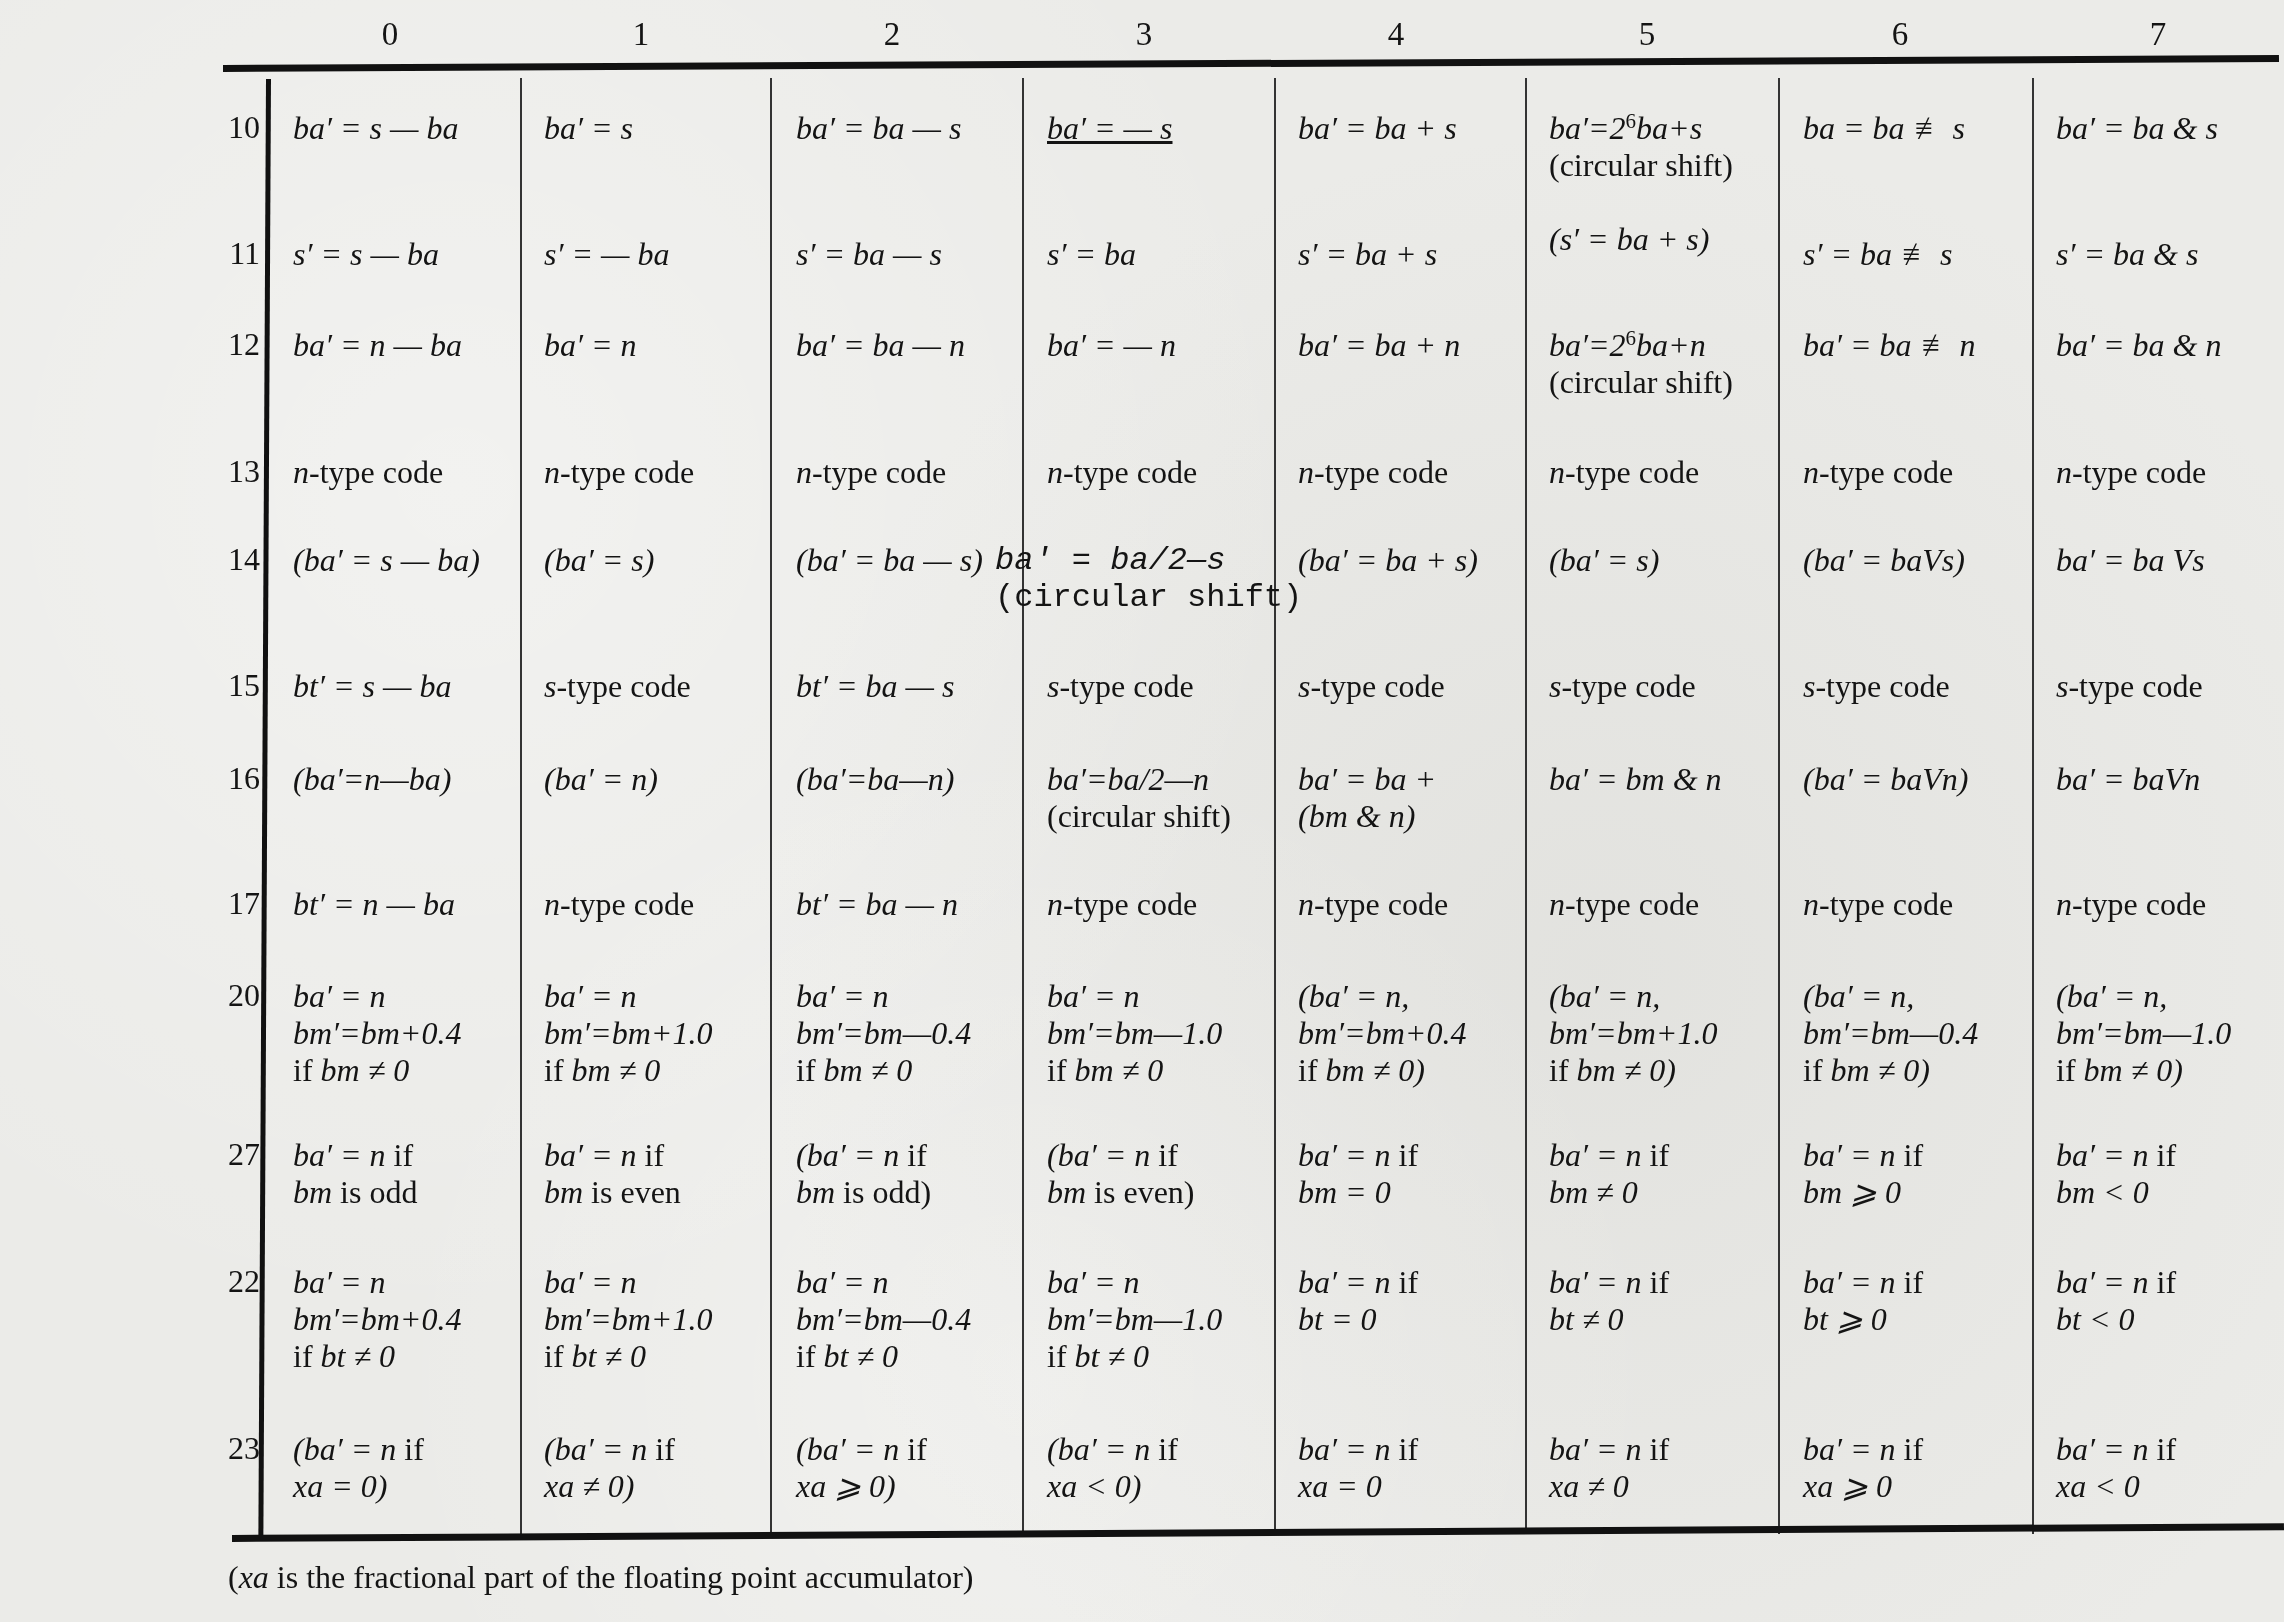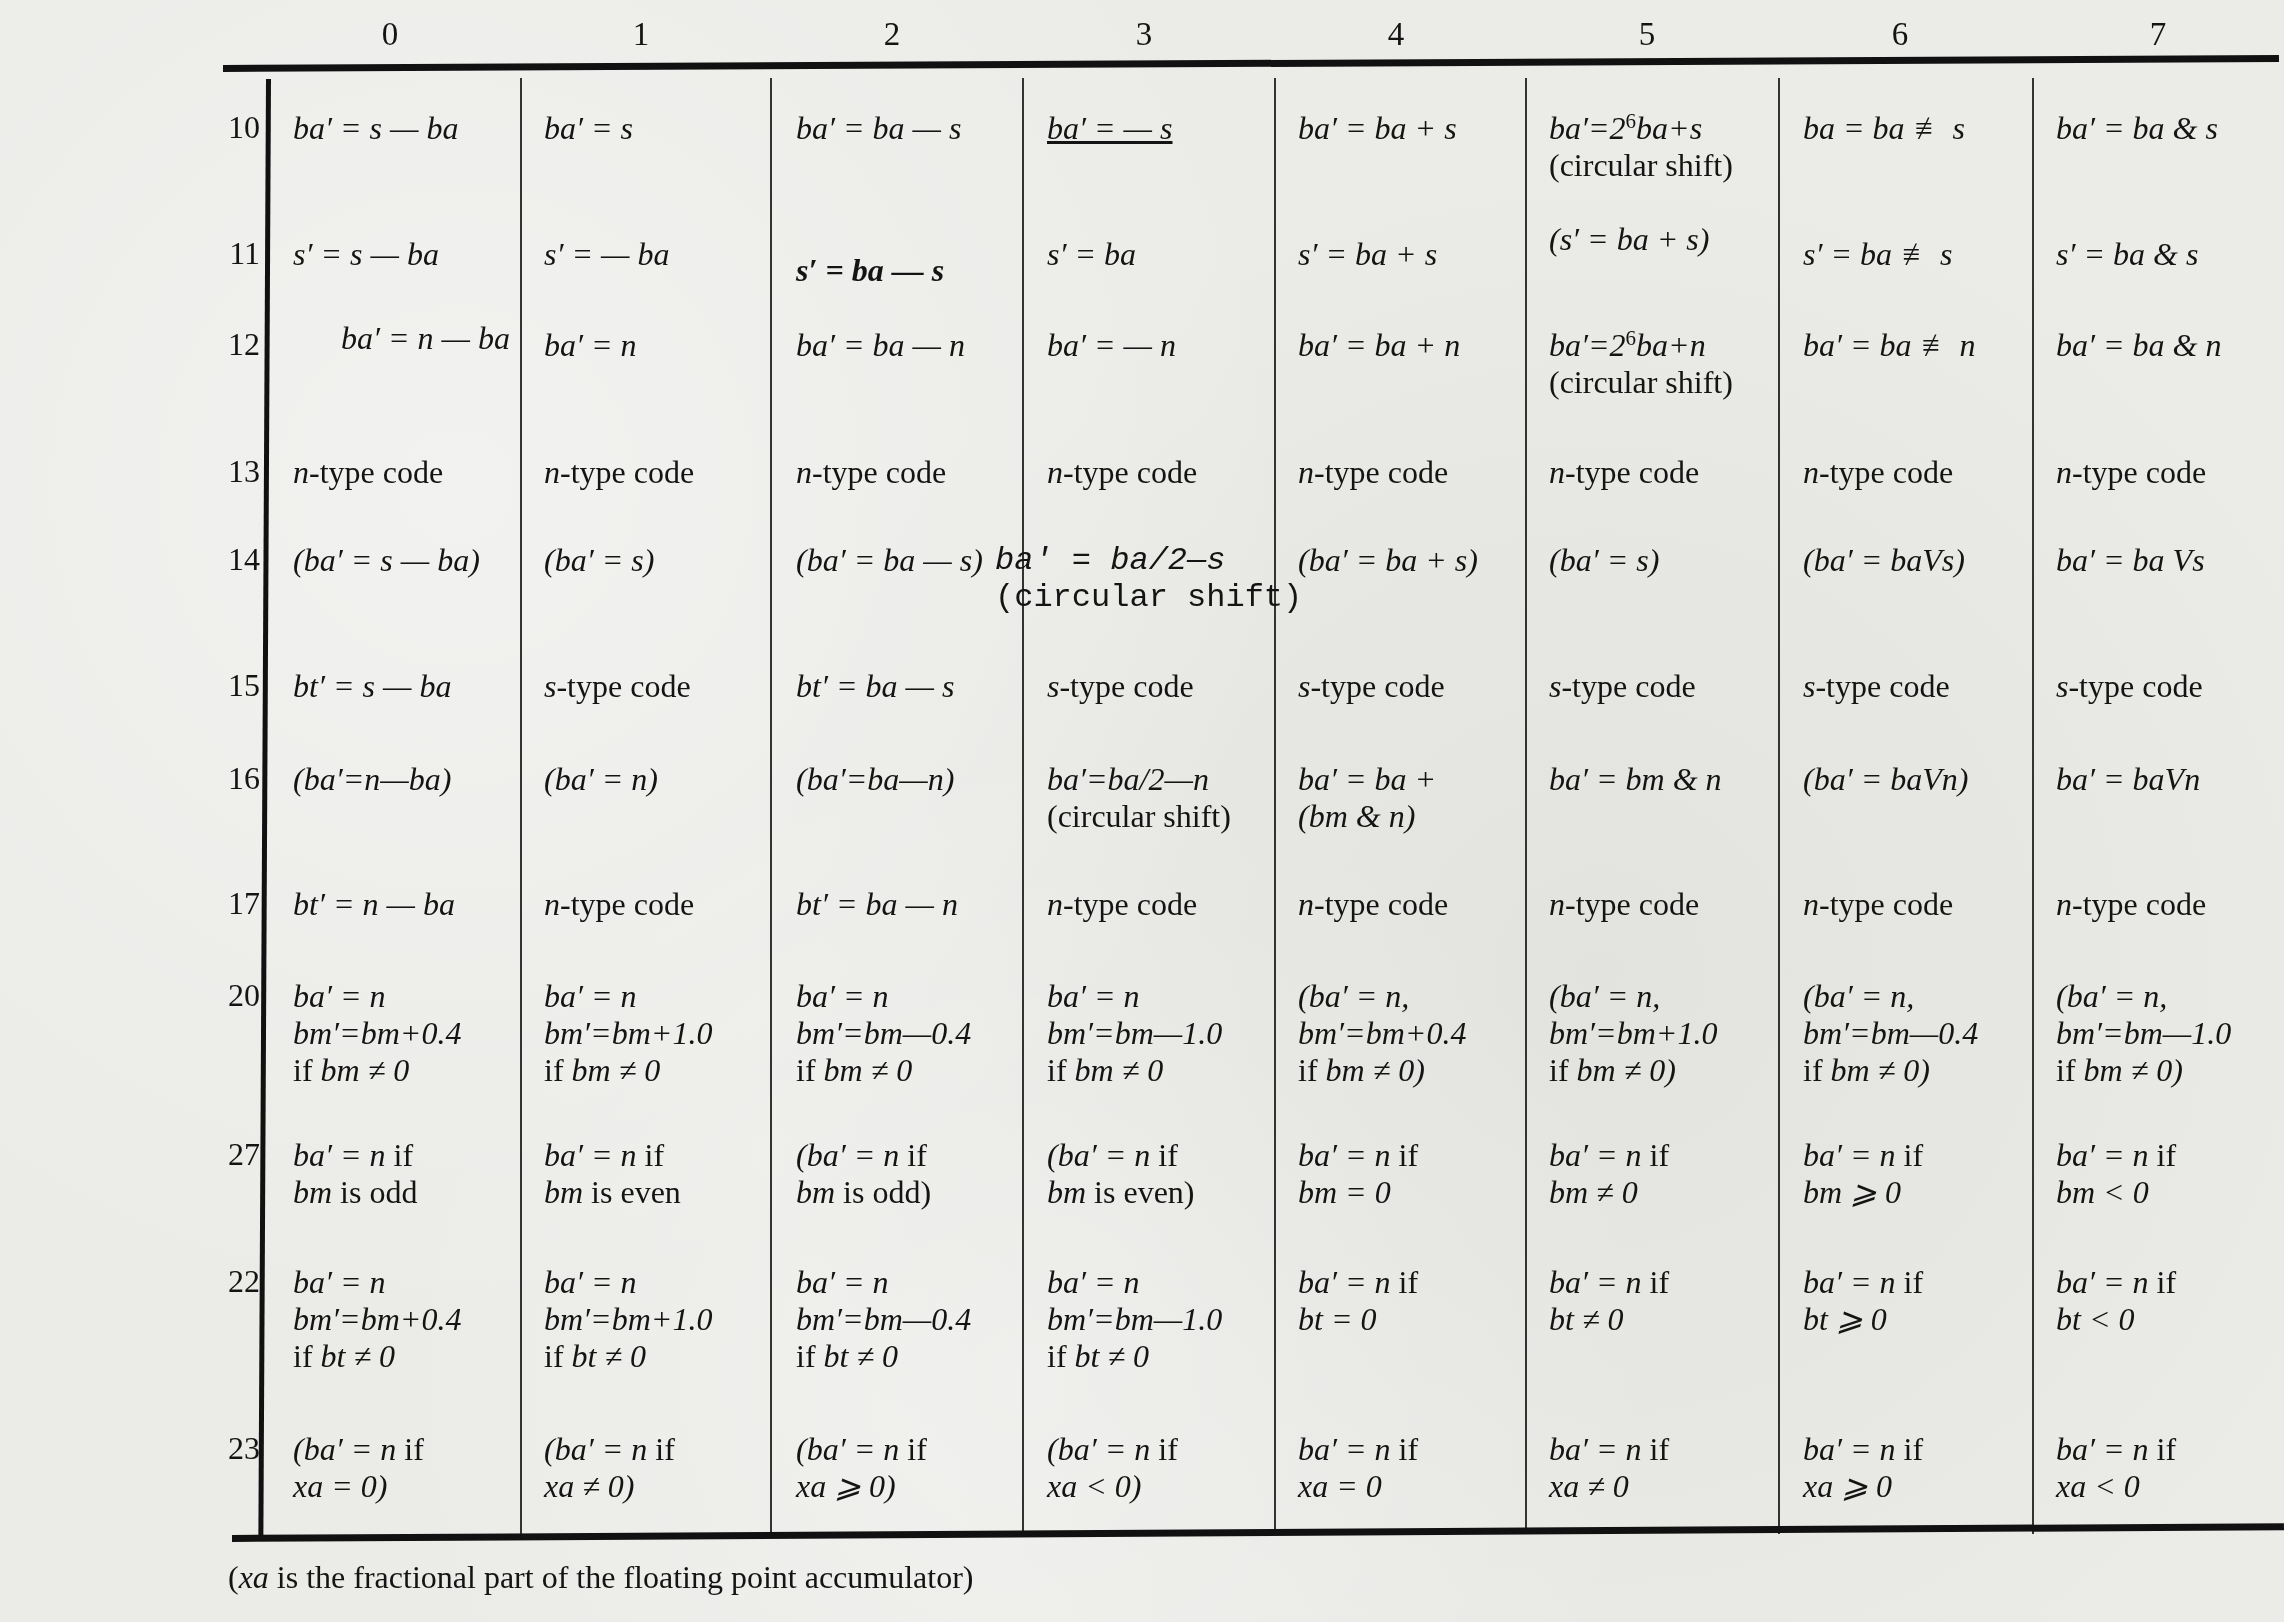--- a/index.html
+++ b/index.html
@@ -99,40 +99,40 @@
       <div class="cell" style="left: 2056px; top: 110px;">
         <span class="ln"><span class="i">ba′ = ba &amp; s</span></span>
       </div>
       <div class="row-label" style="top: 236px;">11</div>
       <div class="cell" style="left: 293px; top: 236px;">
         <span class="ln"><span class="i">s′ = s — ba</span></span>
       </div>
       <div class="cell" style="left: 544px; top: 236px;">
         <span class="ln"><span class="i">s′ = — ba</span></span>
       </div>
-      <div class="cell" style="left: 796px; top: 252px; font-weight: bold;">
+      <div class="cell" style="left: 796px; top: 236px;">
         <span class="ln"><span class="i">s′ = ba — s</span></span>
       </div>
       <div class="cell" style="left: 1047px; top: 236px;">
         <span class="ln"><span class="i">s′ = ba</span></span>
       </div>
       <div class="cell" style="left: 1298px; top: 236px;">
         <span class="ln"><span class="i">s′ = ba + s</span></span>
       </div>
       <div class="cell" style="left: 1549px; top: 221px;">
         <span class="ln"><span class="i">(s′ = ba + s)</span></span>
       </div>
       <div class="cell" style="left: 1803px; top: 236px;">
         <span class="ln"><span class="i">s′ = ba ≢ s</span></span>
       </div>
       <div class="cell" style="left: 2056px; top: 236px;">
         <span class="ln"><span class="i">s′ = ba &amp; s</span></span>
       </div>
       <div class="row-label" style="top: 327px;">12</div>
-      <div class="cell" style="left: 293px; top: 320px; margin-left: 48px;">
+      <div class="cell" style="left: 293px; top: 327px;">
         <span class="ln"><span class="i">ba′ = n — ba</span></span>
       </div>
       <div class="cell" style="left: 544px; top: 327px;">
         <span class="ln"><span class="i">ba′ = n</span></span>
       </div>
       <div class="cell" style="left: 796px; top: 327px;">
         <span class="ln"><span class="i">ba′ = ba — n</span></span>
       </div>
       <div class="cell" style="left: 1047px; top: 327px;">
         <span class="ln"><span class="i">ba′ = — n</span></span>

